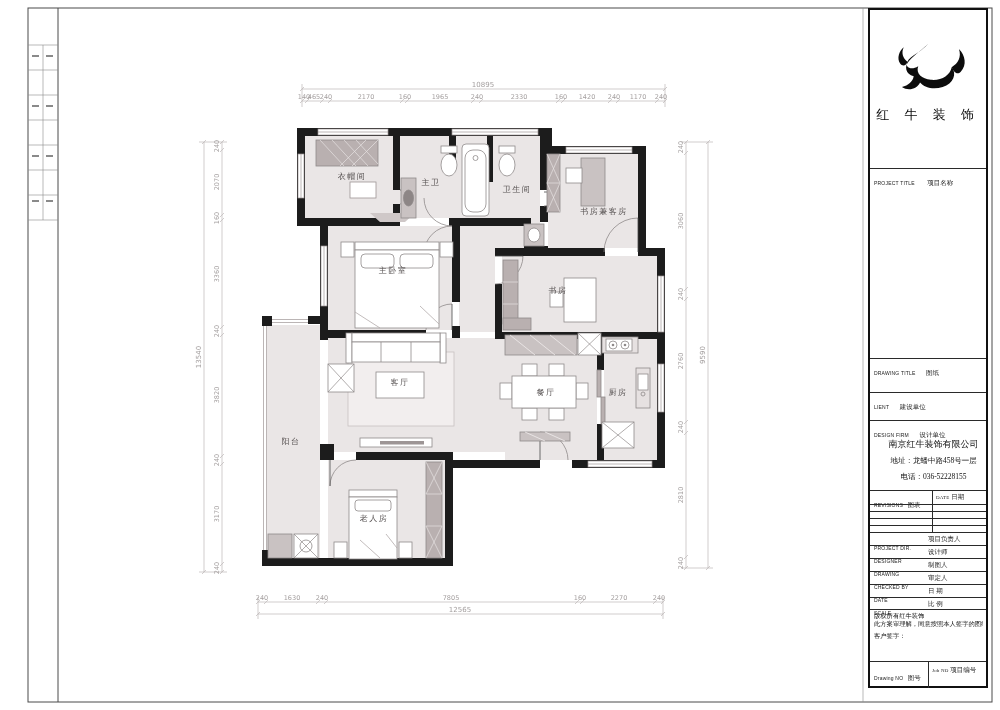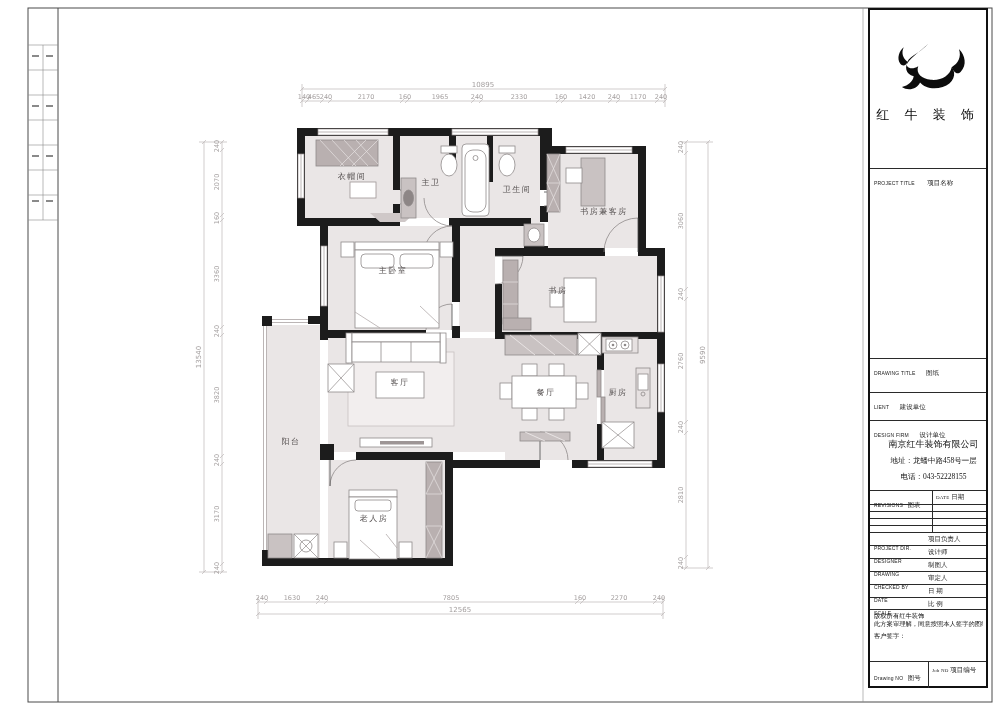--- a/index.html
+++ b/index.html
@@ -403,21 +403,21 @@
   </div>
 
   <div class="tb-line" style="top:410px"></div>
   <div class="tb-row" style="top:413px">
     <span class="en">DESIGN FIRM</span>
     <span class="cn" style="margin-left:6px">设计单位</span>
   </div>
 
   <div class="company" style="top:428px;font-size:9px;">南京红牛装饰有限公司</div>
   <div class="company" style="top:446px;font-size:7.5px;text-align:center;">地址：龙蟠中路458号一层</div>
-  <div class="company" style="top:462px;font-size:7.5px;">电话：043-52228155</div>
+  <div class="company" style="top:462px;font-size:7.5px;">电话：036-52228155</div>
 
   <div class="tb-line" style="top:480px"></div>
   <div class="tb-vline" style="left:62px;top:480px;height:42px"></div>
   <div class="tb-row" style="top:483px">
     <span class="en">REVISIONS</span>
     <span class="cn">图表</span>
   </div>
   <div class="cell-cn" style="left:66px;top:483px">
     <span class="en">DATE</span>
     <span class="cn">日期</span>

